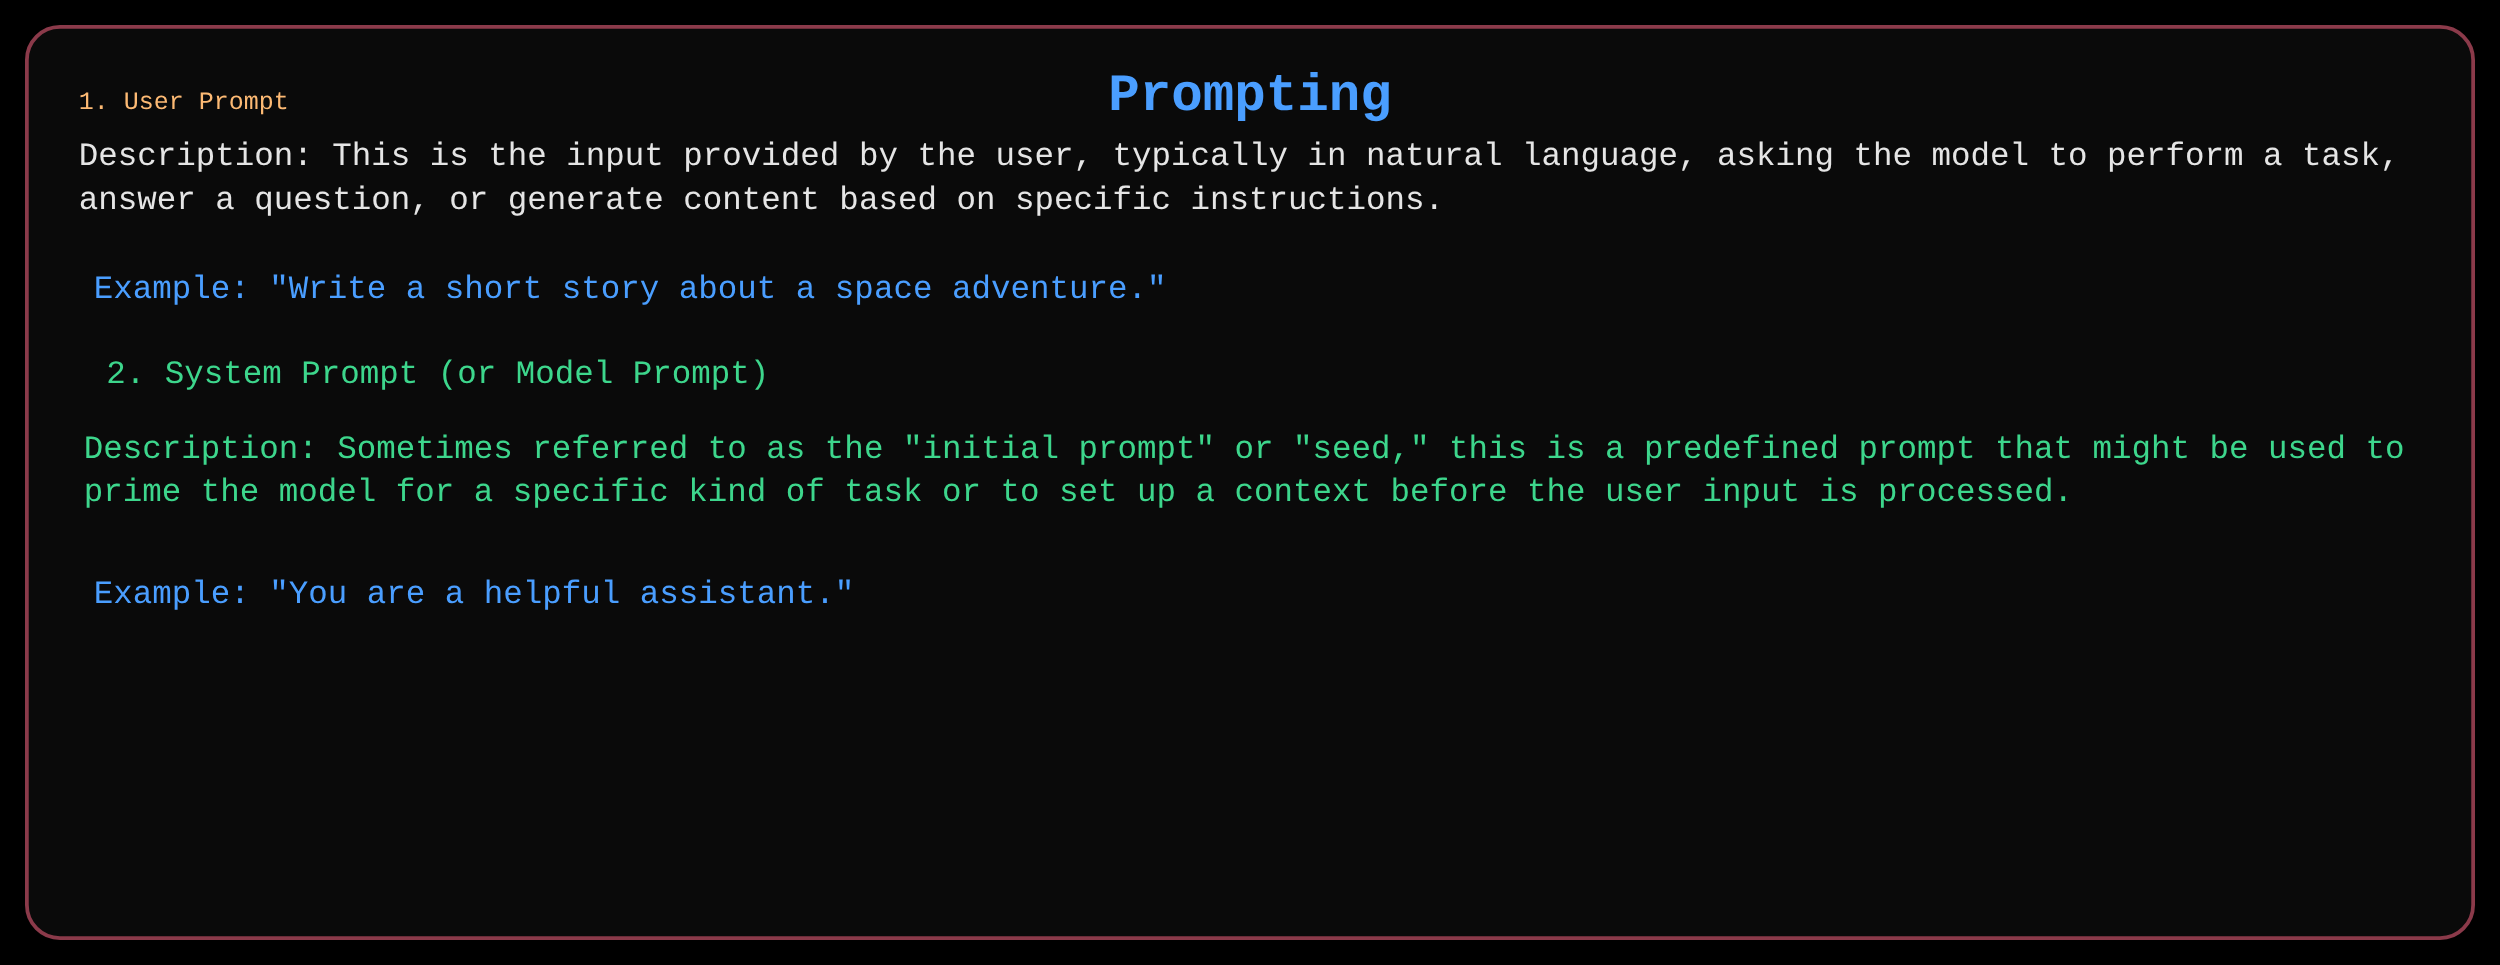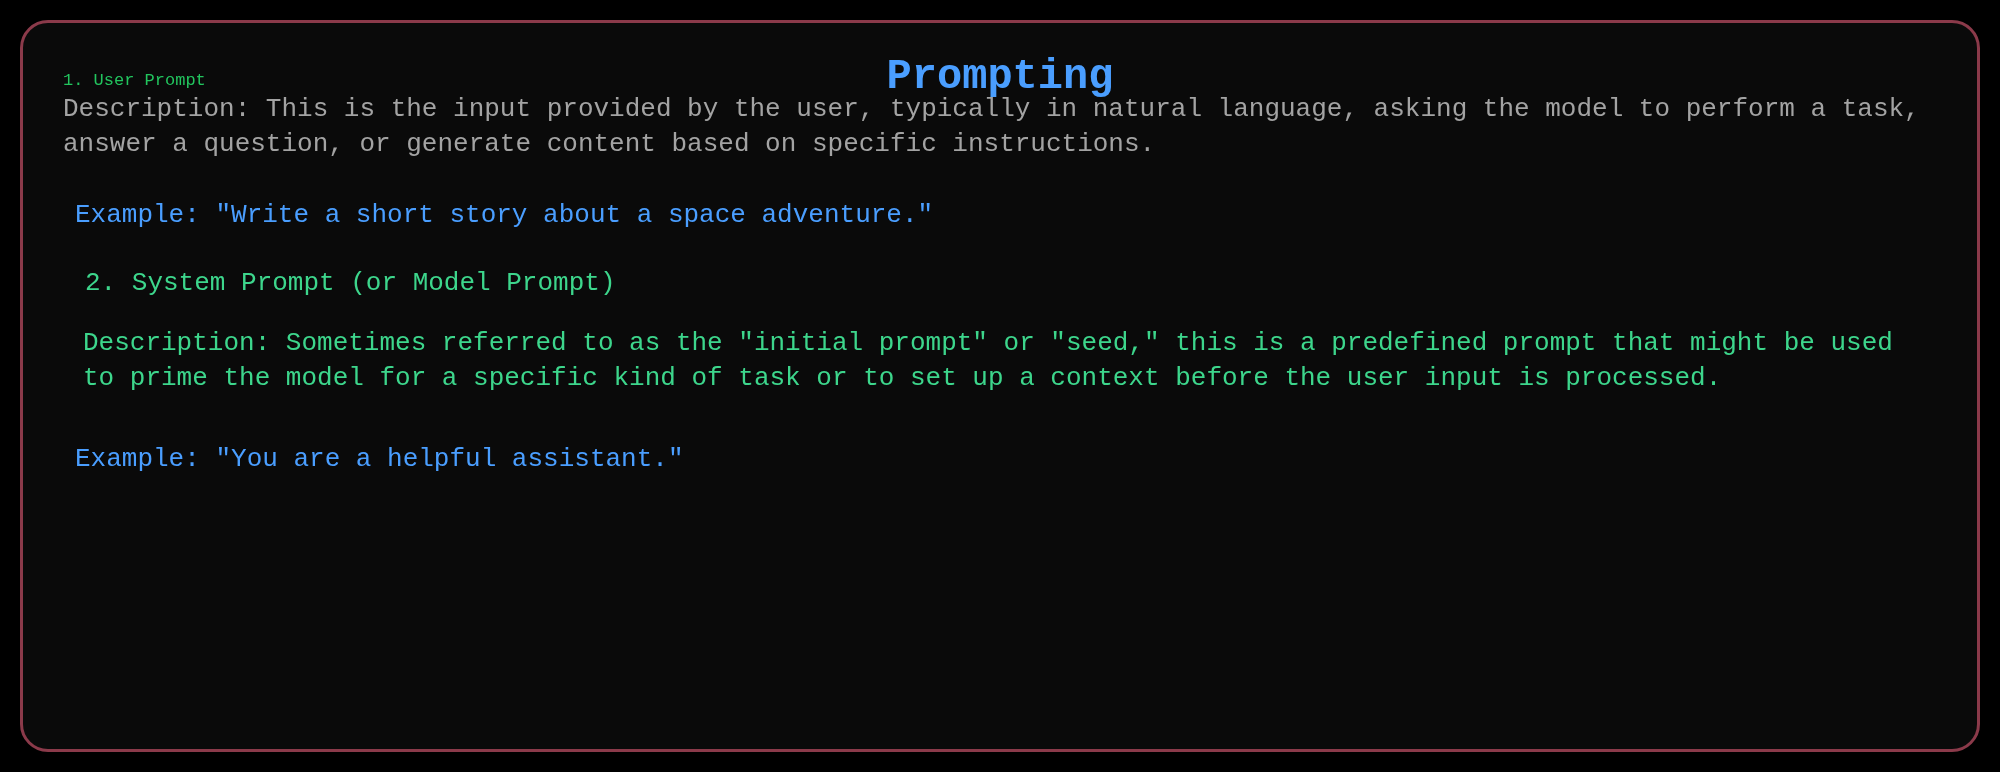--- a/index.html
+++ b/index.html
@@ -24,42 +24,42 @@
       position: relative;
     }
     .title {
       color: #4a9eff;
       font-size: 42px;
       font-weight: bold;
       text-align: center;
       margin-bottom: 8px;
     }
     .section-heading {
-      color: #22c55e;
-      font-size: 17px;
+      color: #fdba74;
+      font-size: 20px;
       margin-top: -38px;
-      margin-bottom: 2px;
+      margin-bottom: 14px;
     }
     .section-heading-2 {
       color: #3dd68c;
       font-size: 26px;
       margin-left: 22px;
       margin-bottom: 28px;
     }
     .description {
-      color: #a3a3a3;
+      color: #e5e5e5;
       font-size: 26px;
       line-height: 1.35;
       margin-bottom: 38px;
     }
     .description-2 {
       color: #3dd68c;
       font-size: 26px;
       line-height: 1.35;
-      margin-left: 20px;
+      margin-left: 4px;
       margin-bottom: 48px;
     }
     .example {
       color: #4a9eff;
       font-size: 26px;
       margin-left: 12px;
       margin-bottom: 38px;
     }
     .example-2 {
       color: #4a9eff;

